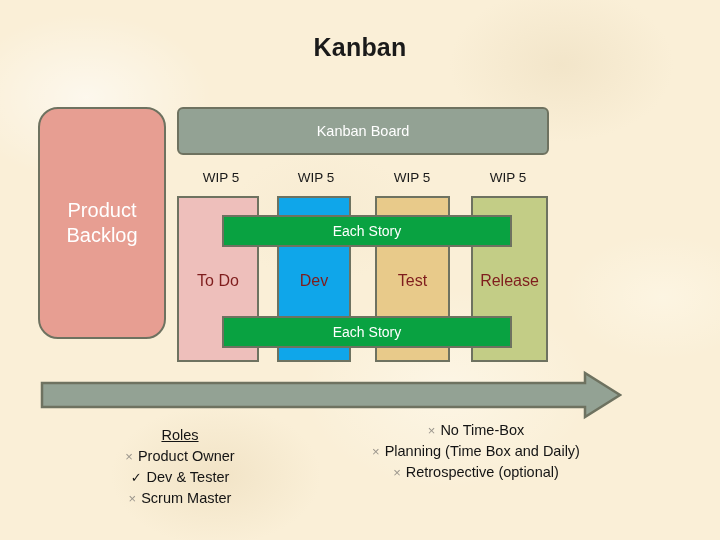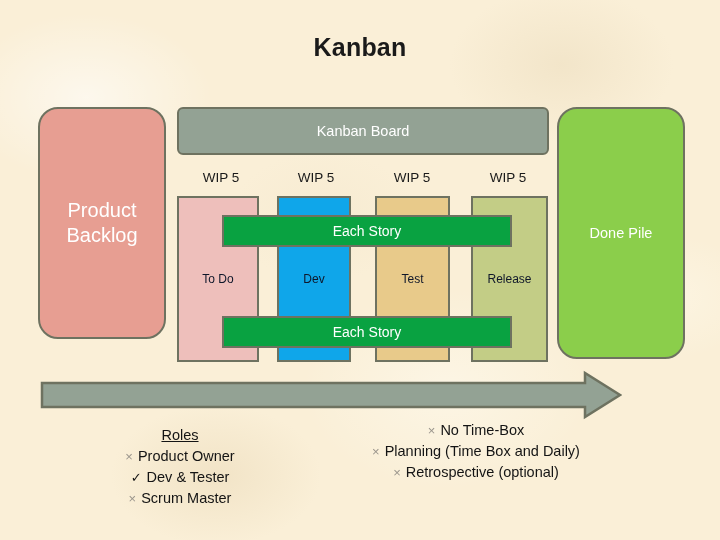--- a/index.html
+++ b/index.html
@@ -86,22 +86,22 @@
     font-size: 13.5px;
     color: #1a1a1a;
   }
 
   .col {
     position: absolute;
     box-sizing: border-box;
     top: 196px;
     height: 166px;
     border: 2px solid #6e7260;
-    color: #0f172a;
-    font-size: 12px;
+    color: #7f1d1d;
+    font-size: 16px;
     text-align: center;
     padding-left: 28px;
   }
   .col > .collabel {
     position: absolute;
     left: 0;
     top: 74px;
     width: 100%;
   }
 
@@ -169,23 +169,20 @@
 <body>
 
 <div id="slide">
 
   <div class="title">Kanban</div>
 
   <div class="panel" id="backlog">
     <span>Product Backlog</span>
   </div>
 
-  <div class="panel" id="donepile">
-    <span>Done Pile</span>
-  </div>
 
   <div class="panel" id="boardhdr">
     <span>Kanban Board</span>
   </div>
 
   <div class="wiplabel" style="left:173px;">WIP 5</div>
   <div class="wiplabel" style="left:268px;">WIP 5</div>
   <div class="wiplabel" style="left:364px;">WIP 5</div>
   <div class="wiplabel" style="left:460px;">WIP 5</div>
 

